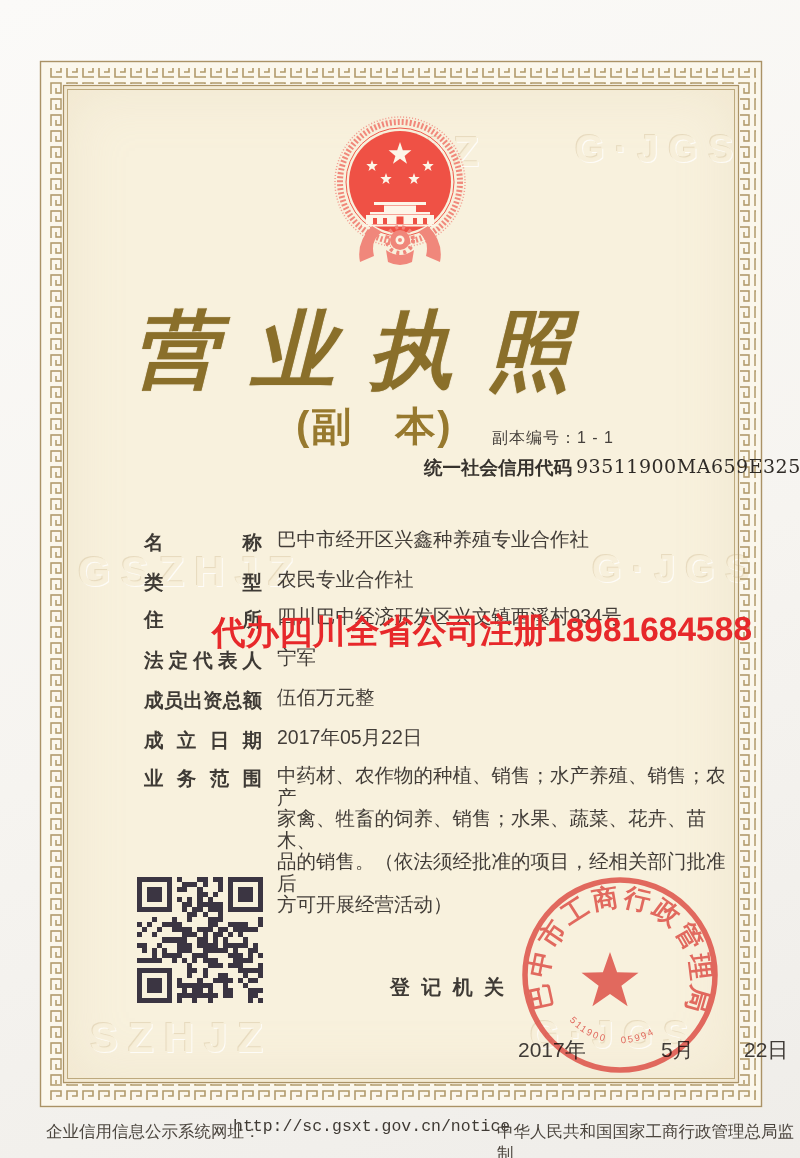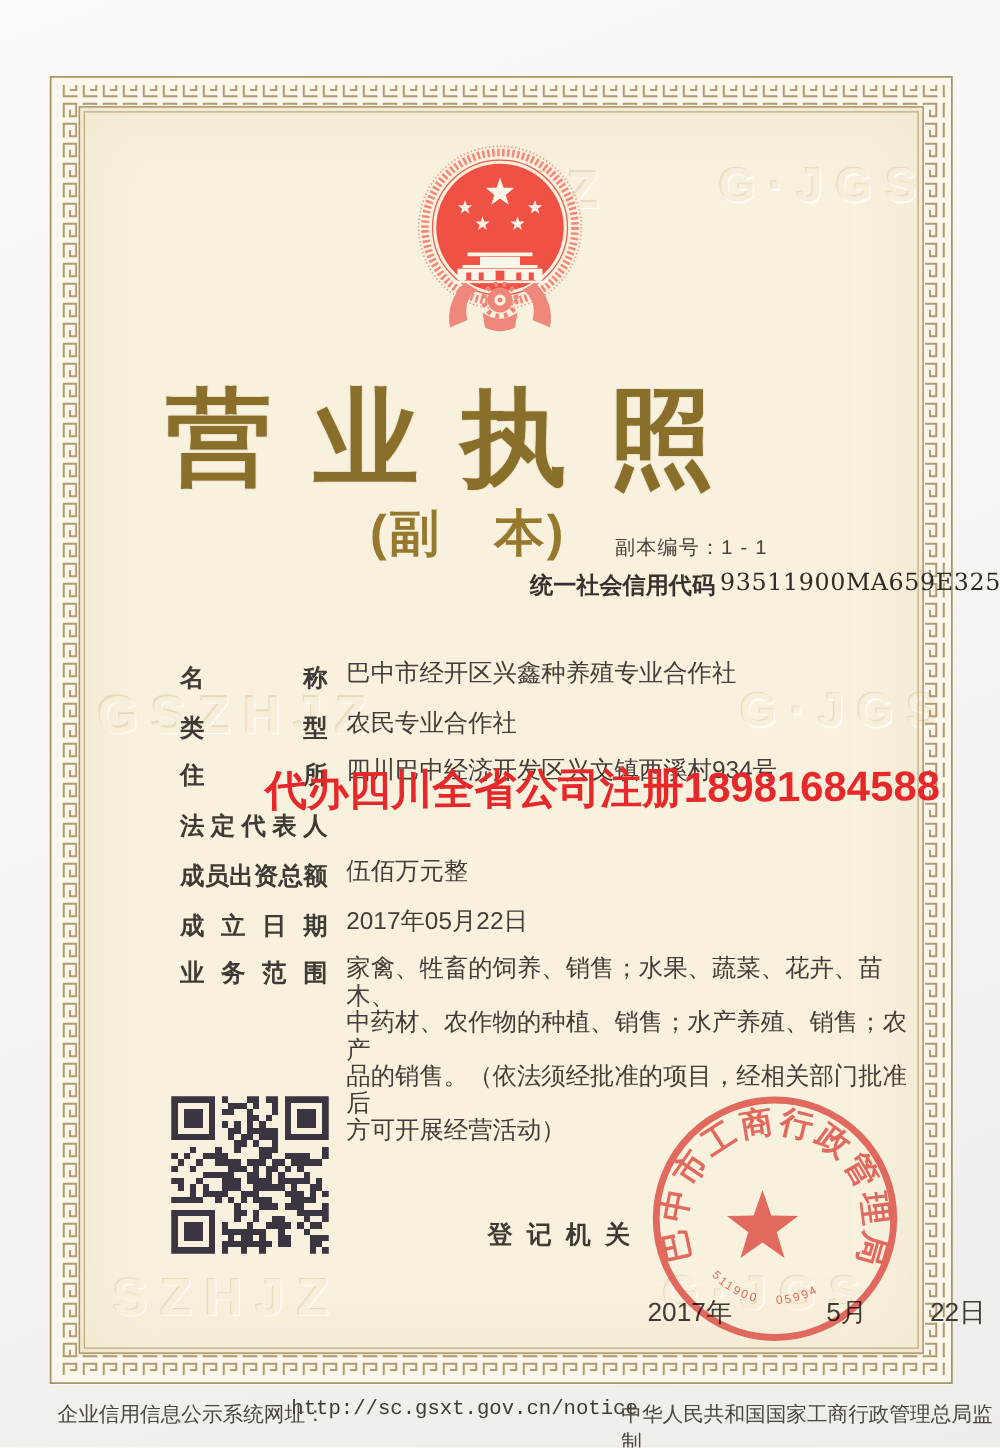--- a/index.html
+++ b/index.html
@@ -20,21 +20,21 @@
       user-select:none;}
   .wm1{left:420px;top:128px;}  .wm2{left:575px;top:128px;font-size:38px;}
   .wm3{left:78px;top:548px;}   .wm4{left:592px;top:548px;font-size:38px;}
   .wm5{left:90px;top:1014px;}  .wm6{left:530px;top:1014px;font-size:38px;}
   .frame{position:absolute;left:0;top:0;z-index:2;pointer-events:none;}
   .content{position:absolute;left:0;top:0;width:800px;height:1158px;z-index:3;}
   .emblem{position:absolute;left:320px;top:110px;}
   .title{position:absolute;left:0;top:294px;width:704px;text-align:center;
          font-size:84px;font-weight:bold;color:#8a6f2a;
          letter-spacing:34px;padding-left:34px;box-sizing:border-box;
-         text-shadow:0 0 1px rgba(120,94,30,.6);}
+         text-shadow:0 0 1px rgba(120,94,30,.6);font-style:italic;}
   .subtitle{position:absolute;left:296px;top:399px;font-size:40px;font-weight:bold;
             color:#97792e;letter-spacing:2px;}
   .copy-no{position:absolute;left:492px;top:428px;font-size:16px;color:#46413c;
            letter-spacing:1px;}
   .credit-label{position:absolute;left:424px;top:455px;font-size:18.5px;font-weight:bold;
                 color:#36322d;}
   .credit-code{position:absolute;left:576px;top:455px;font-size:19px;color:#2e2a26;
                font-family:"DejaVu Serif",serif;letter-spacing:.5px;}
   
   .row{position:absolute;left:144px;display:flex;color:#3e3a35;}
@@ -143,34 +143,35 @@
     <div class="row r-name">
       <span class="lab">名称</span>
       <span class="val">巴中市经开区兴鑫种养殖专业合作社</span>
     </div>
     <div class="row r-addr">
       <span class="lab">住所</span>
       <span class="val">四川巴中经济开发区兴文镇西溪村934号</span>
     </div>
     <div class="row r-legal">
       <span class="lab">法定代表人</span>
+      <span class="val">宁军</span>
     </div>
     <div class="row r-capital">
       <span class="lab">成员出资总额</span>
       <span class="val">伍佰万元整</span>
     </div>
     <div class="row r-estab">
       <span class="lab">成立日期</span>
       <span class="val">2017年05月22日</span>
     </div>
     <div class="row r-scope">
       <span class="lab">业务范围</span>
       <span class="val">
+        <div>中药材、农作物的种植、销售；水产养殖、销售；农产</div>
         <div>家禽、牲畜的饲养、销售；水果、蔬菜、花卉、苗木、</div>
-        <div>中药材、农作物的种植、销售；水产养殖、销售；农产</div>
         <div>品的销售。（依法须经批准的项目，经相关部门批准后</div>
         <div>方可开展经营活动）</div>
       </span>
     </div>
 
     <div class="red-ad">代办四川全省公司注册18981684588</div>
 
     <svg id="qr" class="qr" width="126" height="126" viewBox="0 0 25 25" shape-rendering="crispEdges">
         <path d="M8 0h1v1h-1zM12 0h1v1h-1zM13 0h1v1h-1zM15 0h1v1h-1zM16 0h1v1h-1zM9 1h1v1h-1zM10 1h1v1h-1zM11 1h1v1h-1zM13 1h1v1h-1zM16 1h1v1h-1zM8 2h1v1h-1zM9 2h1v1h-1zM12 2h1v1h-1zM16 2h1v1h-1zM12 3h1v1h-1zM13 3h1v1h-1zM15 3h1v1h-1zM8 4h1v1h-1zM10 4h1v1h-1zM12 4h1v1h-1zM14 4h1v1h-1zM9 5h1v1h-1zM10 5h1v1h-1zM12 5h1v1h-1zM13 5h1v1h-1zM14 5h1v1h-1zM15 5h1v1h-1zM16 5h1v1h-1zM8 6h1v1h-1zM9 6h1v1h-1zM10 6h1v1h-1zM11 6h1v1h-1zM15 6h1v1h-1zM10 7h1v1h-1zM11 7h1v1h-1zM13 7h1v1h-1zM16 7h1v1h-1zM3 8h1v1h-1zM6 8h1v1h-1zM7 8h1v1h-1zM10 8h1v1h-1zM14 8h1v1h-1zM15 8h1v1h-1zM16 8h1v1h-1zM24 8h1v1h-1zM0 9h1v1h-1zM2 9h1v1h-1zM5 9h1v1h-1zM6 9h1v1h-1zM7 9h1v1h-1zM8 9h1v1h-1zM14 9h1v1h-1zM15 9h1v1h-1zM18 9h1v1h-1zM19 9h1v1h-1zM20 9h1v1h-1zM21 9h1v1h-1zM24 9h1v1h-1zM1 10h1v1h-1zM4 10h1v1h-1zM6 10h1v1h-1zM7 10h1v1h-1zM8 10h1v1h-1zM9 10h1v1h-1zM10 10h1v1h-1zM12 10h1v1h-1zM13 10h1v1h-1zM14 10h1v1h-1zM16 10h1v1h-1zM17 10h1v1h-1zM19 10h1v1h-1zM20 10h1v1h-1zM21 10h1v1h-1zM22 10h1v1h-1zM23 10h1v1h-1zM0 11h1v1h-1zM3 11h1v1h-1zM9 11h1v1h-1zM10 11h1v1h-1zM11 11h1v1h-1zM13 11h1v1h-1zM15 11h1v1h-1zM16 11h1v1h-1zM18 11h1v1h-1zM20 11h1v1h-1zM5 12h1v1h-1zM7 12h1v1h-1zM8 12h1v1h-1zM9 12h1v1h-1zM12 12h1v1h-1zM13 12h1v1h-1zM15 12h1v1h-1zM17 12h1v1h-1zM21 12h1v1h-1zM0 13h1v1h-1zM1 13h1v1h-1zM4 13h1v1h-1zM8 13h1v1h-1zM9 13h1v1h-1zM10 13h1v1h-1zM12 13h1v1h-1zM13 13h1v1h-1zM14 13h1v1h-1zM15 13h1v1h-1zM17 13h1v1h-1zM18 13h1v1h-1zM19 13h1v1h-1zM20 13h1v1h-1zM21 13h1v1h-1zM23 13h1v1h-1zM1 14h1v1h-1zM3 14h1v1h-1zM5 14h1v1h-1zM6 14h1v1h-1zM8 14h1v1h-1zM9 14h1v1h-1zM10 14h1v1h-1zM13 14h1v1h-1zM14 14h1v1h-1zM15 14h1v1h-1zM16 14h1v1h-1zM17 14h1v1h-1zM19 14h1v1h-1zM22 14h1v1h-1zM23 14h1v1h-1zM3 15h1v1h-1zM5 15h1v1h-1zM6 15h1v1h-1zM7 15h1v1h-1zM8 15h1v1h-1zM11 15h1v1h-1zM12 15h1v1h-1zM13 15h1v1h-1zM18 15h1v1h-1zM19 15h1v1h-1zM20 15h1v1h-1zM22 15h1v1h-1zM24 15h1v1h-1zM0 16h1v1h-1zM1 16h1v1h-1zM2 16h1v1h-1zM3 16h1v1h-1zM4 16h1v1h-1zM6 16h1v1h-1zM7 16h1v1h-1zM9 16h1v1h-1zM11 16h1v1h-1zM13 16h1v1h-1zM14 16h1v1h-1zM15 16h1v1h-1zM19 16h1v1h-1zM20 16h1v1h-1zM21 16h1v1h-1zM22 16h1v1h-1zM10 17h1v1h-1zM14 17h1v1h-1zM15 17h1v1h-1zM16 17h1v1h-1zM18 17h1v1h-1zM19 17h1v1h-1zM20 17h1v1h-1zM24 17h1v1h-1zM10 18h1v1h-1zM11 18h1v1h-1zM13 18h1v1h-1zM20 18h1v1h-1zM21 18h1v1h-1zM22 18h1v1h-1zM23 18h1v1h-1zM24 18h1v1h-1zM10 19h1v1h-1zM13 19h1v1h-1zM16 19h1v1h-1zM17 19h1v1h-1zM21 19h1v1h-1zM24 19h1v1h-1zM8 20h1v1h-1zM12 20h1v1h-1zM15 20h1v1h-1zM16 20h1v1h-1zM17 20h1v1h-1zM18 20h1v1h-1zM20 20h1v1h-1zM22 20h1v1h-1zM23 20h1v1h-1zM8 21h1v1h-1zM9 21h1v1h-1zM10 21h1v1h-1zM11 21h1v1h-1zM12 21h1v1h-1zM13 21h1v1h-1zM14 21h1v1h-1zM17 21h1v1h-1zM21 21h1v1h-1zM9 22h1v1h-1zM11 22h1v1h-1zM12 22h1v1h-1zM14 22h1v1h-1zM17 22h1v1h-1zM18 22h1v1h-1zM22 22h1v1h-1zM23 22h1v1h-1zM24 22h1v1h-1zM8 23h1v1h-1zM9 23h1v1h-1zM10 23h1v1h-1zM11 23h1v1h-1zM12 23h1v1h-1zM13 23h1v1h-1zM14 23h1v1h-1zM15 23h1v1h-1zM17 23h1v1h-1zM18 23h1v1h-1zM22 23h1v1h-1zM23 23h1v1h-1zM8 24h1v1h-1zM11 24h1v1h-1zM14 24h1v1h-1zM22 24h1v1h-1zM24 24h1v1h-1zM8 6h1v1h-1z M6 8h1v1h-1zM10 6h1v1h-1z M6 10h1v1h-1zM12 6h1v1h-1z M6 12h1v1h-1zM14 6h1v1h-1z M6 14h1v1h-1zM16 6h1v1h-1z M6 16h1v1h-1zM0 0h7v7h-7z M1 1v5h5v-5z M2 2h3v3h-3zM18 0h7v7h-7z M19 1v5h5v-5z M20 2h3v3h-3zM0 18h7v7h-7z M1 19v5h5v-5z M2 20h3v3h-3z" fill="#3b3542" fill-rule="evenodd"></path>
       </svg>

